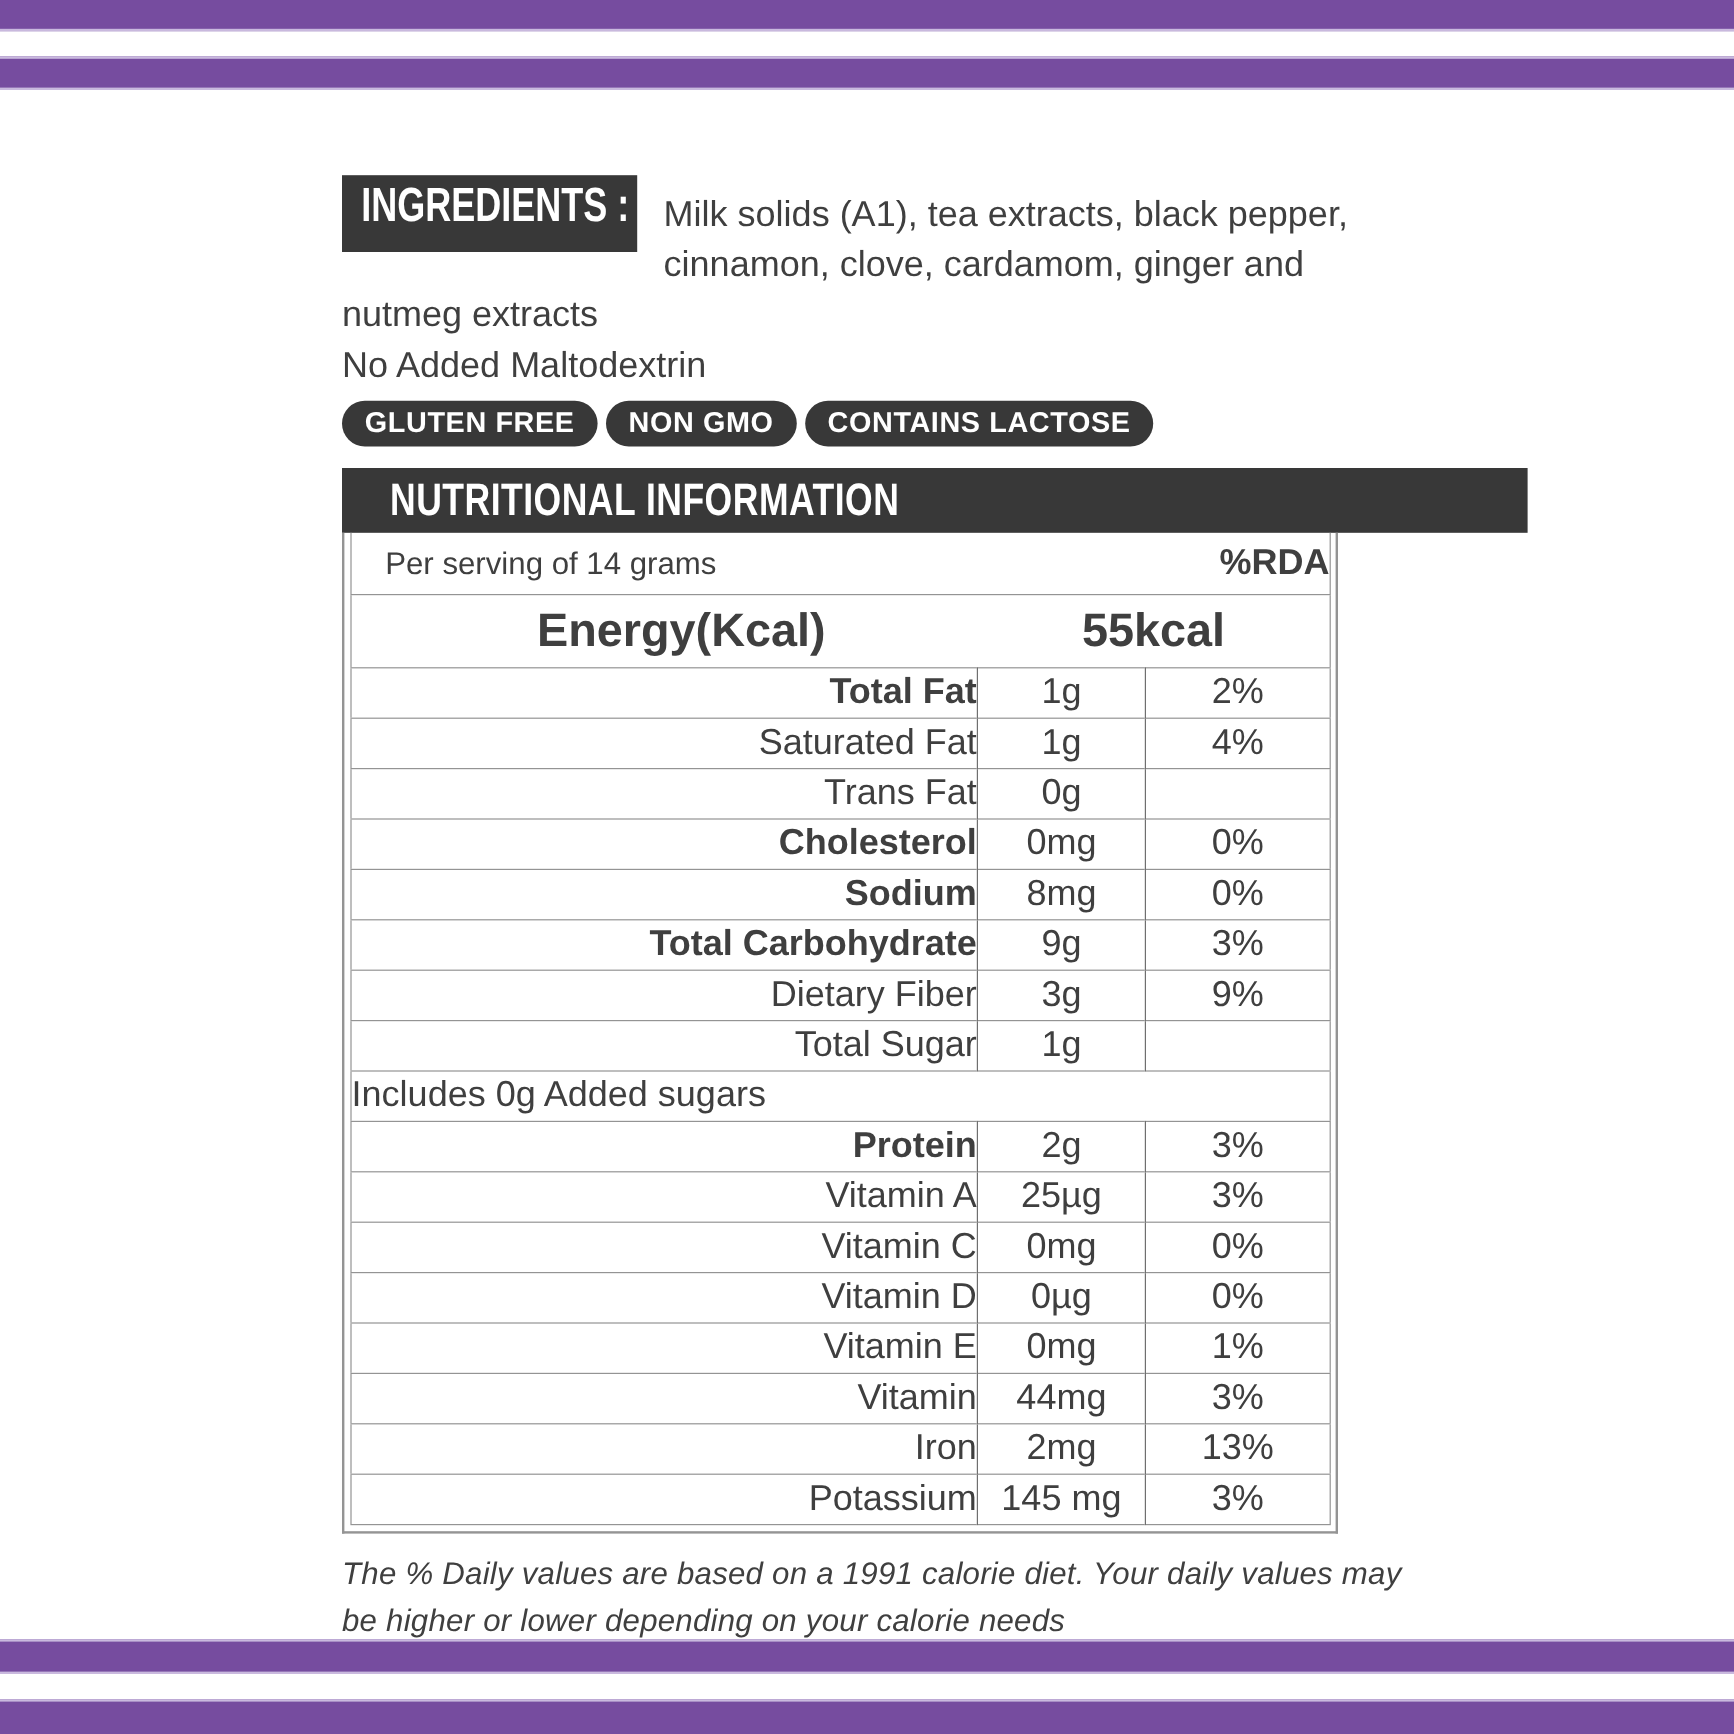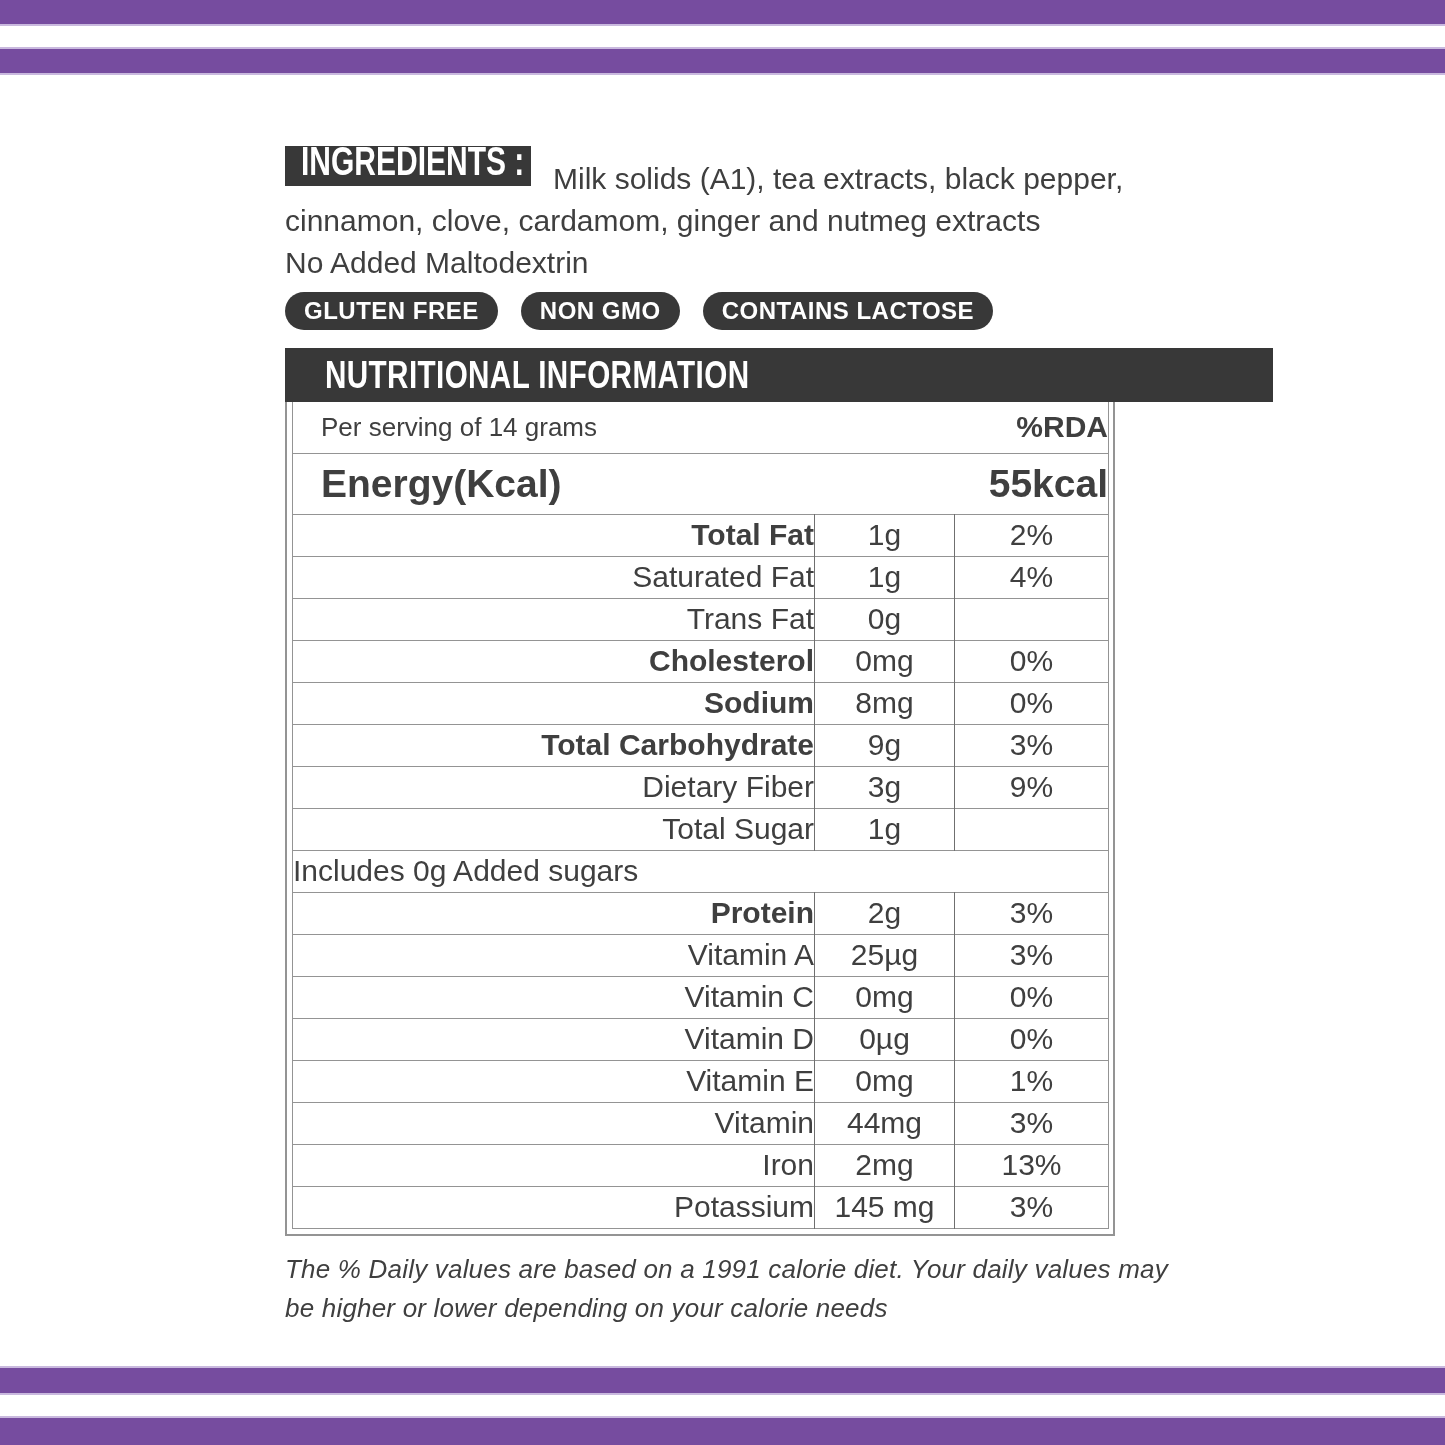--- a/index.html
+++ b/index.html
@@ -33,35 +33,35 @@
   .stripe-bottom-1 { top: 1366px; height: 29px; }
   .stripe-bottom-2 { top: 1416px; height: 29px; border-bottom: none; }
 
   .content { position: absolute; left: 285px; top: 146px; width: 880px; color: var(--text); }
 
   
   .ingredients { font-size: 30px; line-height: 42px; padding-top: 12px; }
   .ing-box {
     float: left;
     background: var(--dark);
-    width: 246px; height: 40px;
+    width: 246px; height: 64px;
     margin: -12px 22px 6px 0;
     padding: 4px 16px;
     overflow: hidden;
-    display: flex; align-items: flex-end;
+    display: flex; align-items: flex-start;
   }
   .ing-box .condensed {
     color: #ffffff; font-size: 40px; font-weight: bold;
     display: inline-block; transform: scaleX(0.75); transform-origin: left center;
     white-space: nowrap; letter-spacing: 0;
   }
   .malto { font-weight: normal; }
 
   
-  .badges { display: flex; gap: 23px; margin-top: 8px; clear: none; }
+  .badges { display: flex; gap: 7px; margin-top: 8px; clear: none; }
   .badge {
     background: var(--dark); color: #ffffff;
     font-size: 24px; font-weight: bold; letter-spacing: 0.5px;
     line-height: 38px; height: 38px;
     padding: 0 19px; border-radius: 19px;
     white-space: nowrap;
   }
 
   
   .nutri-bar {
@@ -87,21 +87,21 @@
     width: 100%; border-collapse: collapse; table-layout: fixed;
     border: 1px solid var(--line); border-top: none;
     color: var(--text);
   }
   table.nutri tr { border-bottom: 1px solid var(--line); }
   table.nutri td { font-size: 30px; padding: 0; overflow: hidden; }
   tr.serving-row { height: 51px; }
   tr.serving-row td.plain-label { font-size: 26px; padding-left: 28px; }
   td.rda-head { text-align: right; padding-right: 32px; font-weight: bold; font-size: 30px; }
   tr.energy-row { height: 61px; }
-  tr.energy-row td { font-size: 39px; font-weight: bold; }
+  tr.energy-row td { font-size: 39px; font-weight: bold; text-align: center; }
   tr.energy-row td.plain-label { padding-left: 28px; }
   td.energy-val { text-align: right; padding-right: 14px; white-space: nowrap; }
   tr.item-row { height: 42px; }
   td.label { padding-left: 28px; text-align: right; }
   td.label.ind1 { padding-left: 72px; }
   td.label.bold { font-weight: bold; }
   td.amount, td.rda { text-align: center; border-left: 1px solid var(--vline); }
   td.includes { padding-left: 124px; }
   tr.thick { border-bottom: 3px solid var(--thick); }
 

